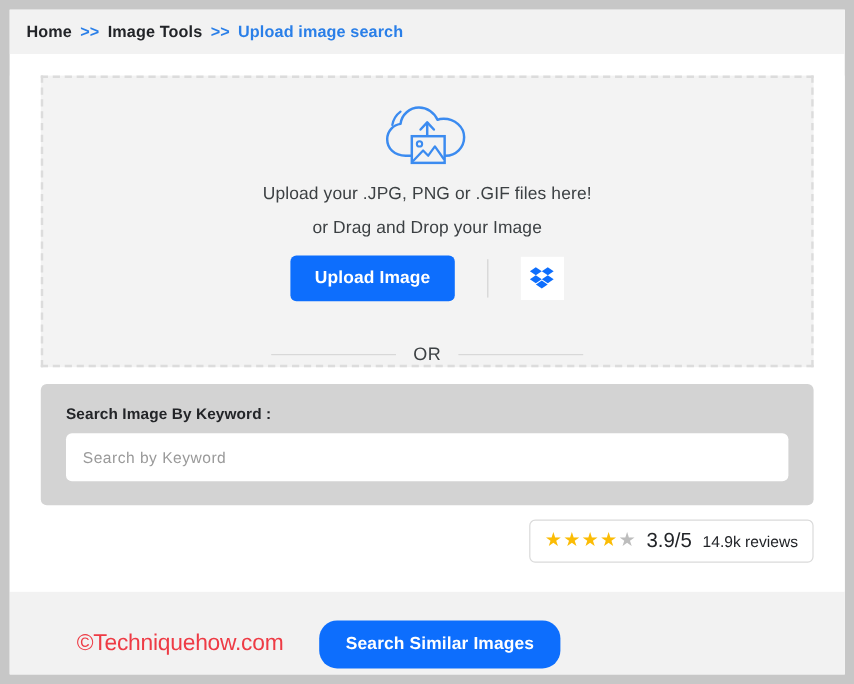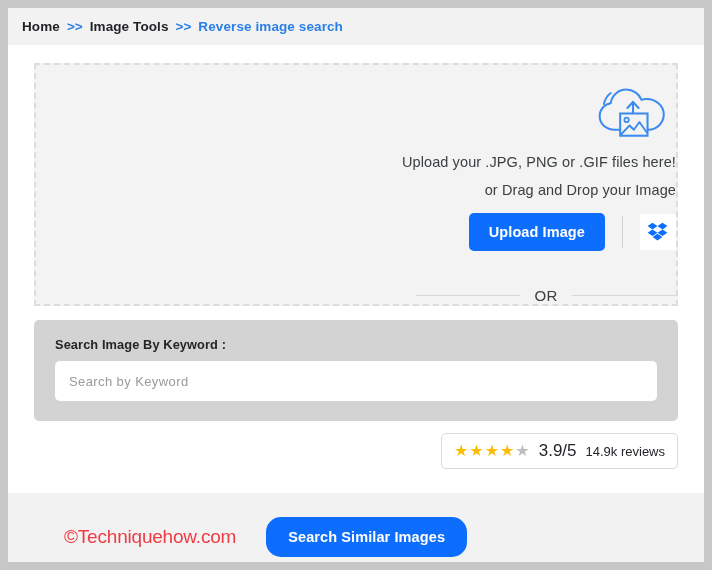--- a/index.html
+++ b/index.html
@@ -59,21 +59,21 @@
 
   
   .dropzone {
     margin: 18px 26px 0 26px;
     border: 2px dashed #dcdcdc;
     background: #f3f3f3;
     height: 243px;
     box-sizing: border-box;
     display: flex;
     flex-direction: column;
-    align-items: flex-end;
+    align-items: center;
     padding-top: 22px;
   }
   .cloud-icon {
     width: 86px;
     height: 62px;
     margin-bottom: 14px;
   }
   .drop-line1 {
     font-size: 14.5px;
     color: #3c4043;
@@ -82,21 +82,21 @@
   }
   .drop-line2 {
     font-size: 14.5px;
     color: #3c4043;
     margin-bottom: 15px;
     letter-spacing: .1px;
   }
   .btn-row {
     display: flex;
     align-items: center;
-    gap: 4px;
+    gap: 14px;
   }
   .upload-btn {
     background: #0d6efd;
     color: #ffffff;
     border: none;
     border-radius: 5px;
     font-family: "Liberation Sans", sans-serif;
     font-size: 14.5px;
     font-weight: bold;
     padding: 11px 20px;
@@ -240,21 +240,21 @@
 </head>
 <body>
 
 <div id="app">
 
   <div class="breadcrumb-bar">
     <span class="crumb">Home</span>
     <span class="crumb-sep">&gt;&gt;</span>
     <span class="crumb">Image Tools</span>
     <span class="crumb-sep">&gt;&gt;</span>
-    <span class="crumb link">Reverse image search</span>
+    <span class="crumb link">Upload image search</span>
   </div>
 
   <div class="page-body">
 
     <div class="dropzone">
 
       <svg class="cloud-icon" viewBox="0 0 86 62" fill="none">
         <path d="M22 50 C11 50 4 43 4 34 C4 26 10 20 17 19 C18 10 26 3 35 3 C43 3 50 8 53 15 C55 14 57 14 59 14 C70 14 79 22 79 32 C79 42 71 50 61 50 L22 50 Z" stroke="#3b8bf0" stroke-width="2.4" fill="none" stroke-linejoin="round"></path>
         <path d="M9 20 C10 14 13 10 17 7" stroke="#3b8bf0" stroke-width="2.2" fill="none" stroke-linecap="round"></path>
         <path d="M43 40 L43 18" stroke="#3b8bf0" stroke-width="2.4" stroke-linecap="round"></path>

